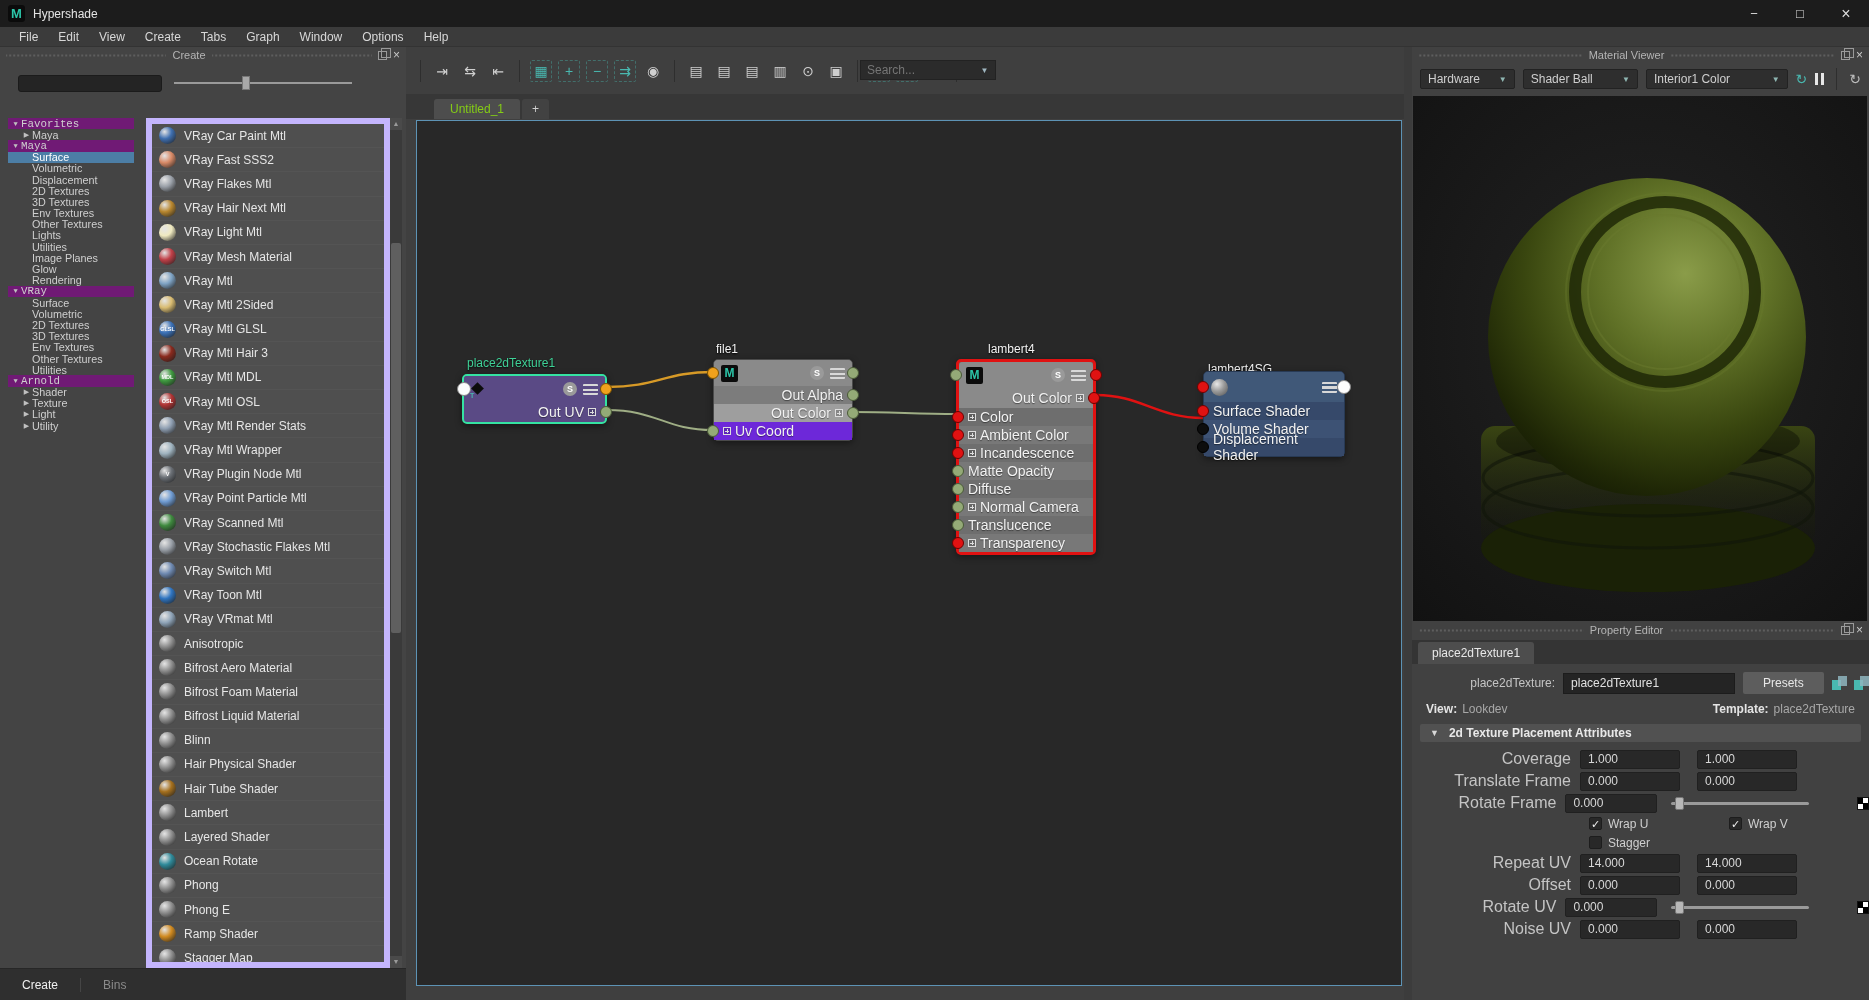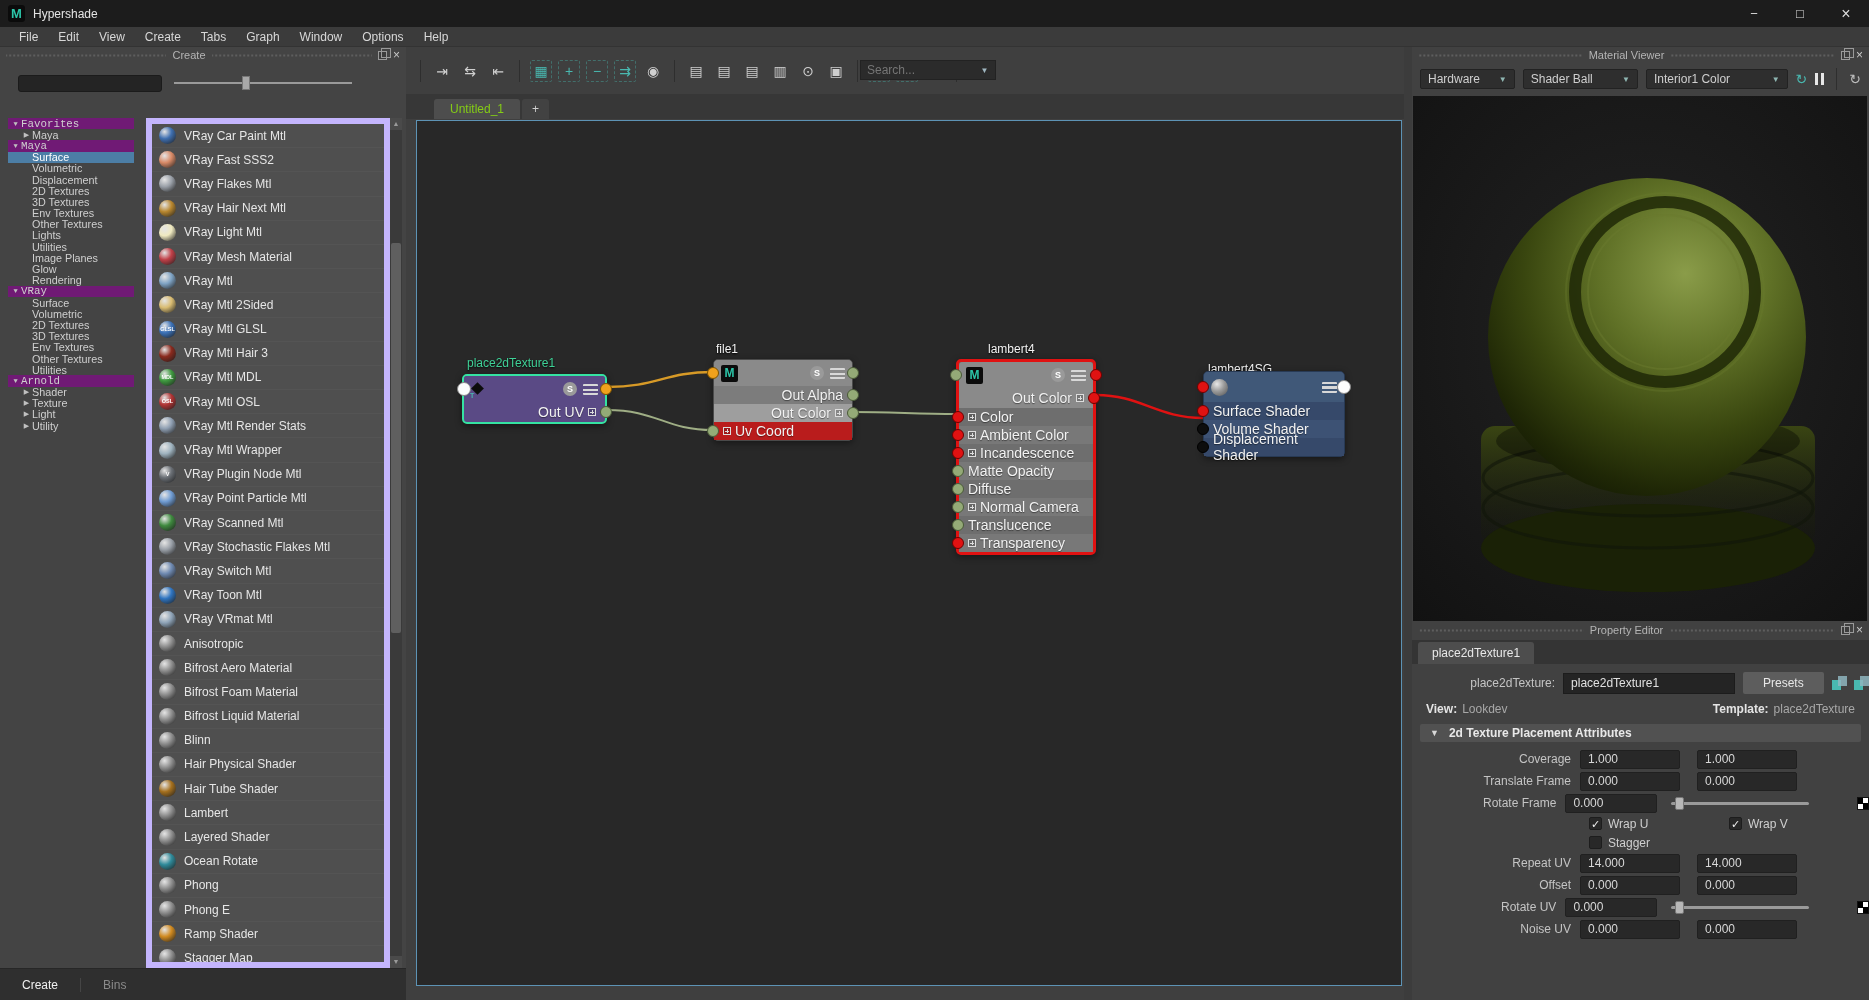--- a/index.html
+++ b/index.html
@@ -96,21 +96,21 @@
   .port.black  { background:#0d0d0d; border:1px solid #000; }
 
   .node-place2d { background:#5a4a85; border:2px solid #35e3a2; }
   .node-place2d .hdr { background:#5a4a85; border-radius:3px 3px 0 0; }
   .node-place2d .nrow { height:20px; }
 
   .node-gray .hdr { background:#8a8a8a; }
   .node-file { background:#717171; border:1px solid #4a4a4a; }
   .node-file .r0 { background:#7c7c7c; }
   .node-file .r1 { background:#9e9e9e; }
-  .node-file .r2 { background:#b91c1c; }
+  .node-file .r2 { background:#6d28d9; }
 
   .node-lambert { background:#747474; border:3px solid #e01212; }
   .node-lambert .hdr, .node-lambert .outrow { background:#8a8a8a; }
   .node-lambert .outrow { height:20px; }
   .node-lambert .ins .nrow:nth-child(odd) { background:#6e6e6e; }
   .node-lambert .ins .nrow:nth-child(even) { background:#787878; }
 
   .node-sg { background:#3a5070; border:1px solid #283a55; }
   .node-sg .hdr { height:30px; background:#405878; }
   .node-sg .nrow:nth-child(odd) { background:#36496a; }
@@ -139,21 +139,21 @@
   .sq-ic::after { content:""; position:absolute; left:6px; top:0; width:9px; height:10px; background:#8fb6c0; opacity:0.85; }
   .pe-vt-row { position:absolute; left:0; top:80px; width:100%; display:flex; padding:0 14px; font-size:12px; }
   .pe-vt-row b { color:#e4e4e4; font-weight:bold; }
   .pe-vt-row span { color:#a8a8a8; margin-left:5px; }
   .pe-vt-right { margin-left:auto; }
   .pe-section { position:absolute; left:8px; top:102px; width:441px; height:18px; background:#515151; border-radius:2px; display:flex; align-items:center; gap:10px; padding-left:10px; }
   .pe-section .arr { color:#d8d8d8; font-size:9px; }
   .pe-section .txt { font-weight:bold; color:#e8e8e8; font-size:12px; }
   .pe-rows { position:absolute; left:0; top:126px; width:100%; }
   .pe-row { height:22px; display:flex; align-items:center; }
-  .pe-label { width:168px; text-align:right; color:#c4c4c4; padding-right:9px; font-size:12px; }
+  .pe-label { width:168px; text-align:right; color:#c4c4c4; padding-right:9px; font-size:16px; }
   .pe-field { width:100px; height:19px; background:#282828; border:1px solid #202020; border-radius:2px; color:#d8d8d8; display:flex; align-items:center; padding-left:7px; font-size:12px; }
   .pe-field + .pe-field { margin-left:17px; }
   .pe-slider { position:relative; width:152px; height:14px; margin-left:14px; }
   .pe-slider .trk { position:absolute; left:0; right:0; top:6px; height:3px; background:#9a9a9a; border-radius:2px; }
   .pe-slider .hnd { position:absolute; left:4px; top:1px; width:9px; height:13px; background:#b8b8b8; border:1px solid #777; border-radius:2px; }
   .pe-checker { width:13px; height:13px; margin-left:48px; background:conic-gradient(#fff 0 25%, #000 0 50%, #fff 0 75%, #000 0); border:1px solid #111; }
   .pe-chk-row { height:19px; display:flex; align-items:center; padding-left:177px; }
   .pe-chk { display:flex; align-items:center; gap:6px; width:142px; }
   .cbx { width:13px; height:13px; background:#282828; border:1px solid #1d1d1d; border-radius:2px; color:#f0f0f0; font-size:11px; line-height:12px; text-align:center; }
   .cbl { color:#cfcfcf; font-size:12px; }

